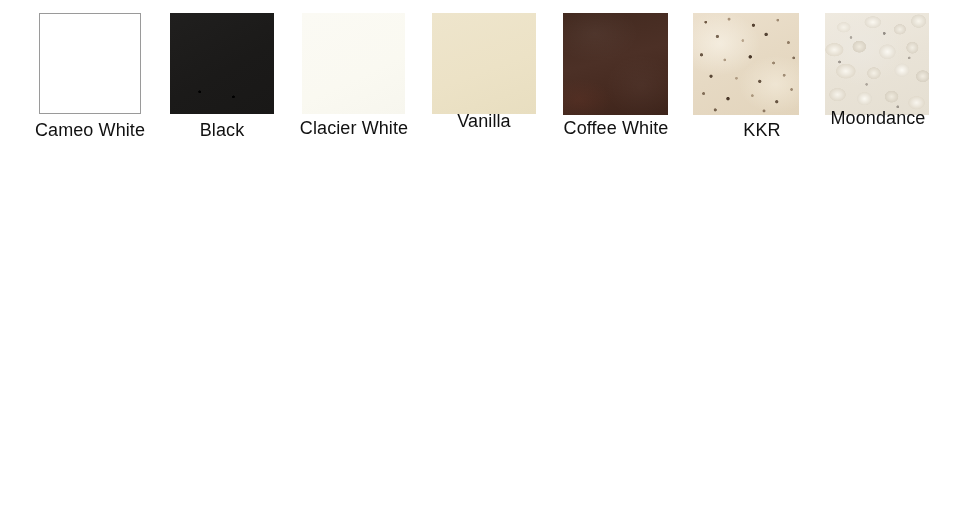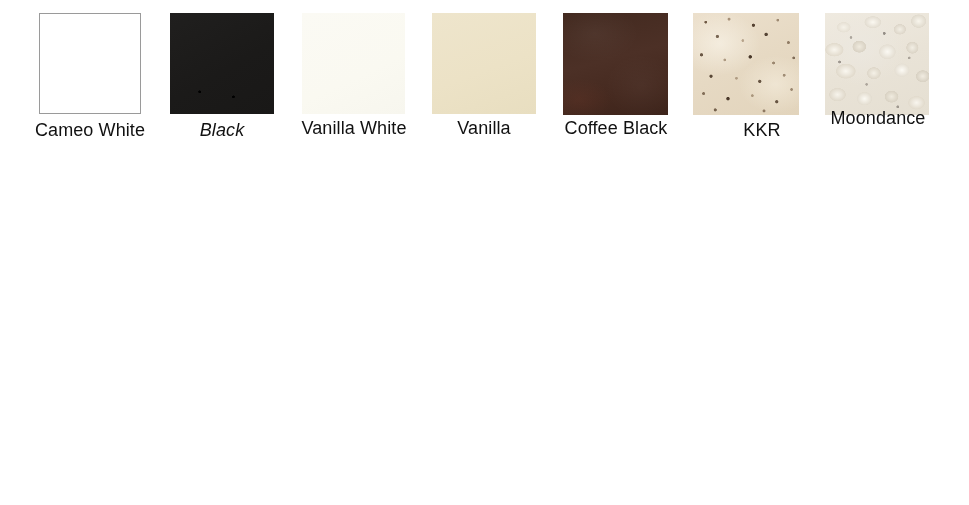--- a/index.html
+++ b/index.html
@@ -49,23 +49,23 @@
   
   .chip-0 { left: 39px;  top: 13px; width: 102px; height: 101px; }
   .chip-1 { left: 170px; top: 13px; width: 104px; height: 101px; }
   .chip-2 { left: 302px; top: 13px; width: 103px; height: 101px; }
   .chip-3 { left: 432px; top: 13px; width: 104px; height: 101px; }
   .chip-4 { left: 563px; top: 13px; width: 105px; height: 102px; }
   .chip-5 { left: 693px; top: 13px; width: 106px; height: 102px; }
   .chip-6 { left: 825px; top: 13px; width: 104px; height: 102px; }
 
   .label-0 { left: 19px;  top: 123px; width: 142px; }
-  .label-1 { left: 152px; top: 123px; width: 140px; font-style: italic; }
+  .label-1 { left: 152px; top: 123px; width: 140px; }
   .label-2 { left: 283px; top: 121px; width: 142px; }
-  .label-3 { left: 414px; top: 121px; width: 140px; }
+  .label-3 { left: 414px; top: 114px; width: 140px; }
   .label-4 { left: 545px; top: 121px; width: 142px; }
   .label-5 { left: 692px; top: 123px; width: 140px; }
   .label-6 { left: 807px; top: 111px; width: 142px; }
 
   
   .surf-cameo-white {
     background: #ffffff;
     border: 1px solid #9a9a9a;
     box-sizing: border-box;
   }
@@ -162,31 +162,31 @@
     <div class="swatch-label label-0">Cameo White</div>
   </div>
 
   <div class="swatch-item">
     <div class="swatch-chip chip-1 surf-black"></div>
     <div class="swatch-label label-1">Black</div>
   </div>
 
   <div class="swatch-item">
     <div class="swatch-chip chip-2 surf-glacier-white"></div>
-    <div class="swatch-label label-2">Vanilla White</div>
+    <div class="swatch-label label-2">Clacier White</div>
   </div>
 
   <div class="swatch-item">
     <div class="swatch-chip chip-3 surf-vanilla"></div>
     <div class="swatch-label label-3">Vanilla</div>
   </div>
 
   <div class="swatch-item">
     <div class="swatch-chip chip-4 surf-coffee-bean"></div>
-    <div class="swatch-label label-4">Coffee Black</div>
+    <div class="swatch-label label-4">Coffee White</div>
   </div>
 
   <div class="swatch-item">
     <div class="swatch-chip chip-5 surf-kkr"></div>
     <div class="swatch-label label-5">KKR</div>
   </div>
 
   <div class="swatch-item">
     <div class="swatch-chip chip-6 surf-moondance"></div>
     <div class="swatch-label label-6">Moondance</div>

